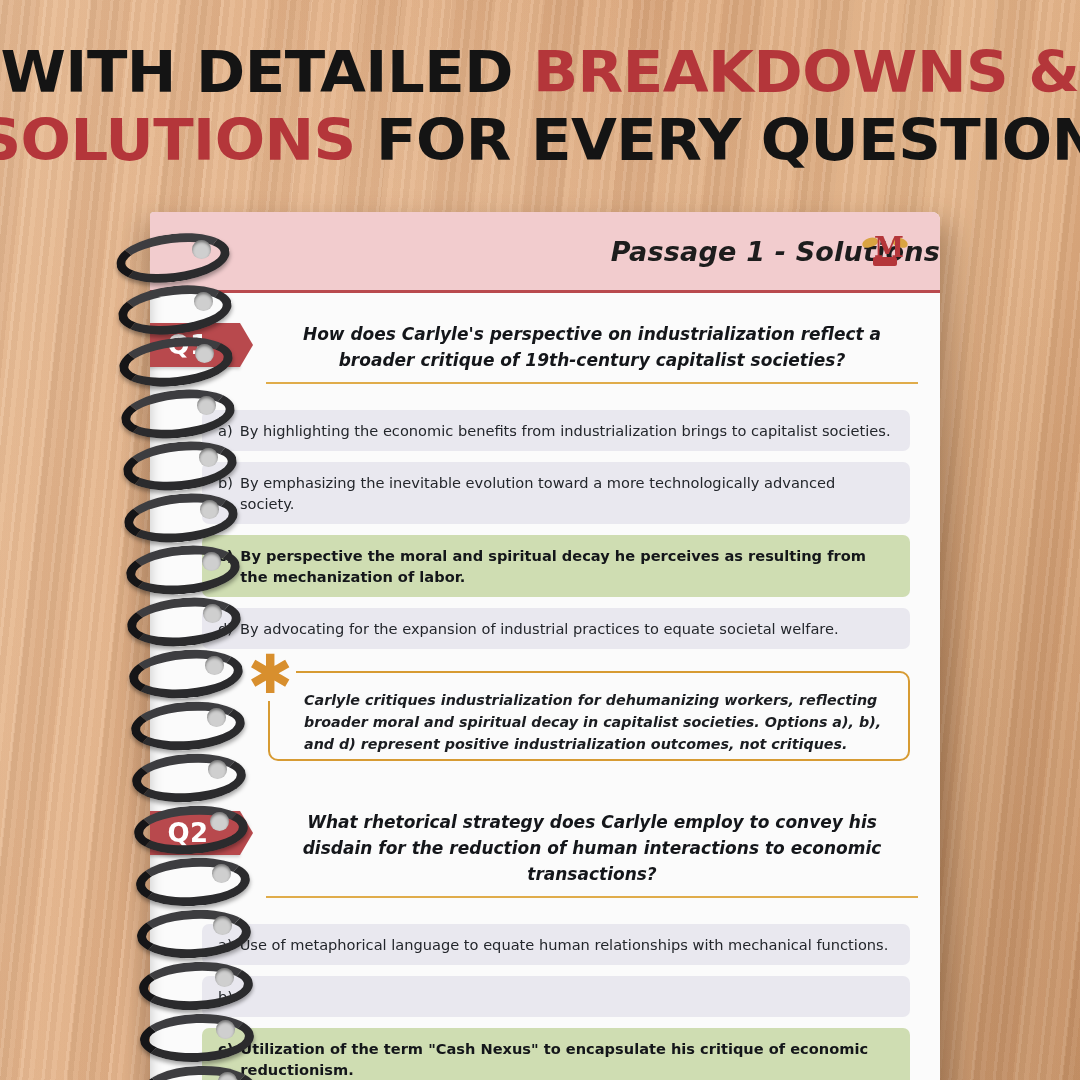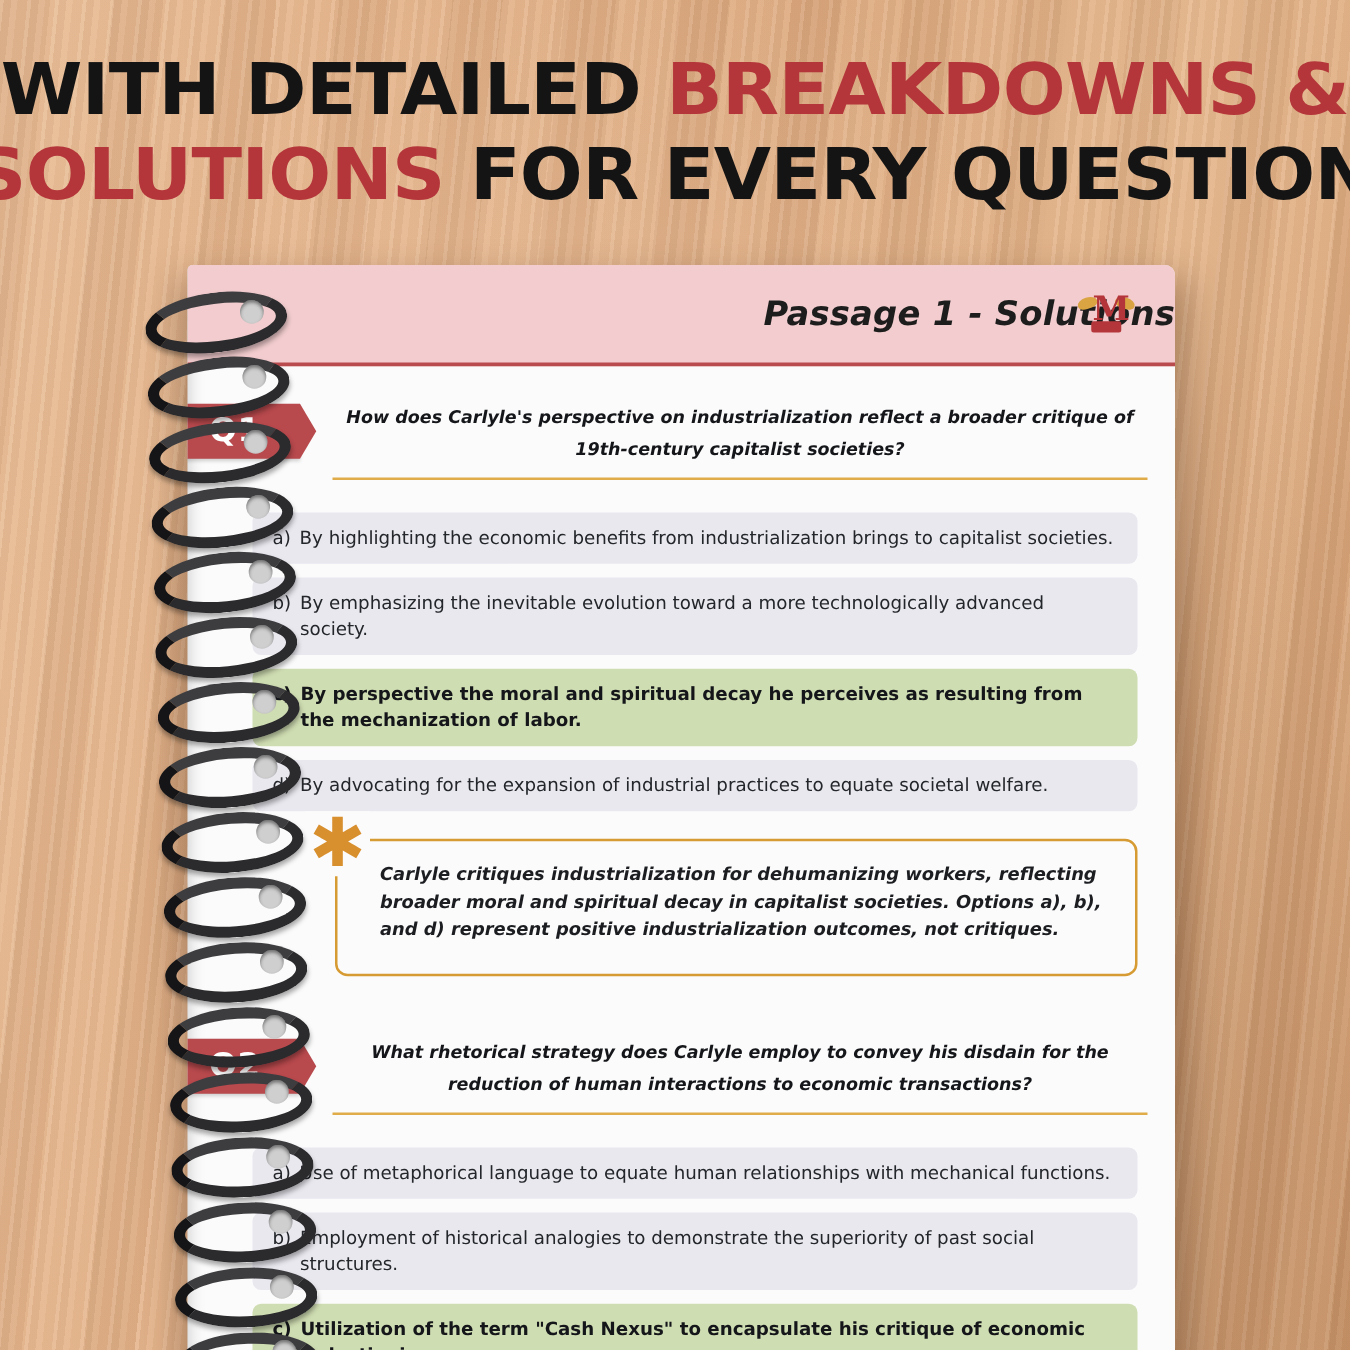--- a/index.html
+++ b/index.html
@@ -179,21 +179,21 @@
     color: #fff;
     font-weight: bold;
     font-size: 26px;
     letter-spacing: 0.5px;
   }
   .q-text-wrap { margin-left: 26px; flex: 1; }
   .q-text {
     font-family: "DejaVu Sans", sans-serif;
     font-weight: bold;
     font-style: italic;
-    font-size: 14px;
+    font-size: 17px;
     line-height: 26px;
     color: #14161a;
     text-align: center;
     padding: 0 4px;
   }
   .q-underline {
     height: 2px;
     background: #e0ac4a;
     margin-top: 9px;
     width: 100%;
@@ -220,21 +220,21 @@
   }
 
   
   .explain-wrap {
     position: relative;
     margin: 22px 8px 0 96px;
   }
   .explain-box {
     border: 2px solid #d79b33;
     border-radius: 10px;
-    padding: 16px 18px 24px 34px;
+    padding: 16px 18px 4px 34px;
     min-height: 58px;
   }
   .explain-text {
     font-style: italic;
     font-weight: bold;
     font-size: 14.3px;
     line-height: 22px;
     color: #1b1d21;
   }
   .star {
@@ -352,21 +352,20 @@
         </div>
       </div>
 
       <div class="options">
         <div class="option">
           <span class="lbl">a)</span>
           <span>Use of metaphorical language to equate human relationships with mechanical functions.</span>
         </div>
         <div class="option">
           <span class="lbl">b)</span>
-          <span>Employment of historical analogies to demonstrate the superiority of past social structures.</span>
         </div>
         <div class="option correct">
           <span class="lbl">c)</span>
           <span>Utilization of the term "Cash Nexus" to encapsulate his critique of economic reductionism.</span>
         </div>
 
       </div>
 
     </div>
   </div>

